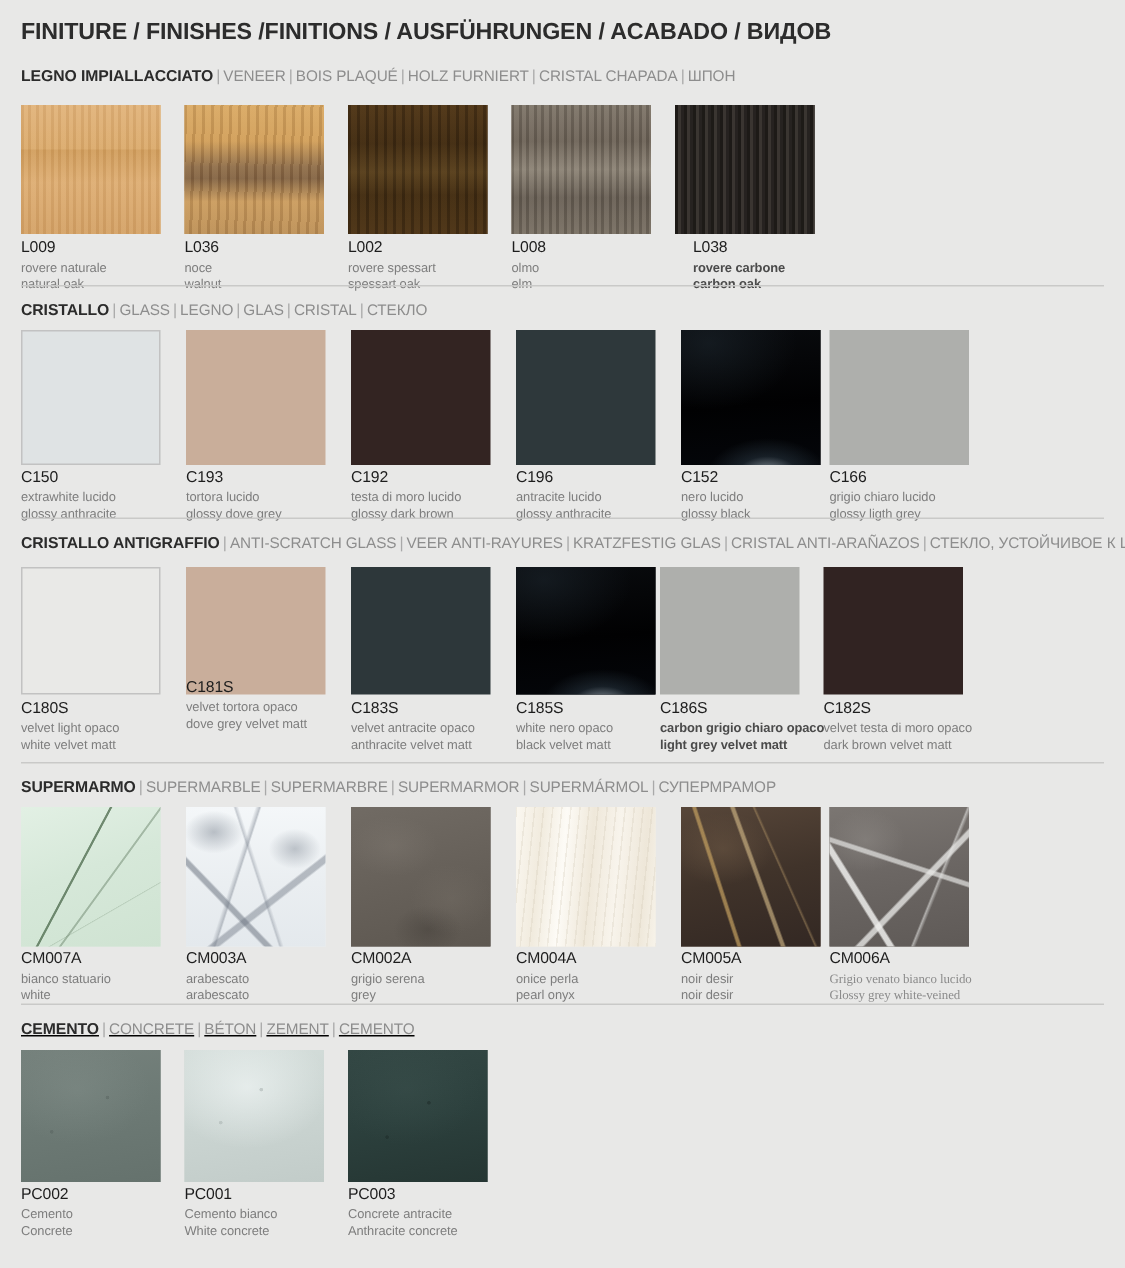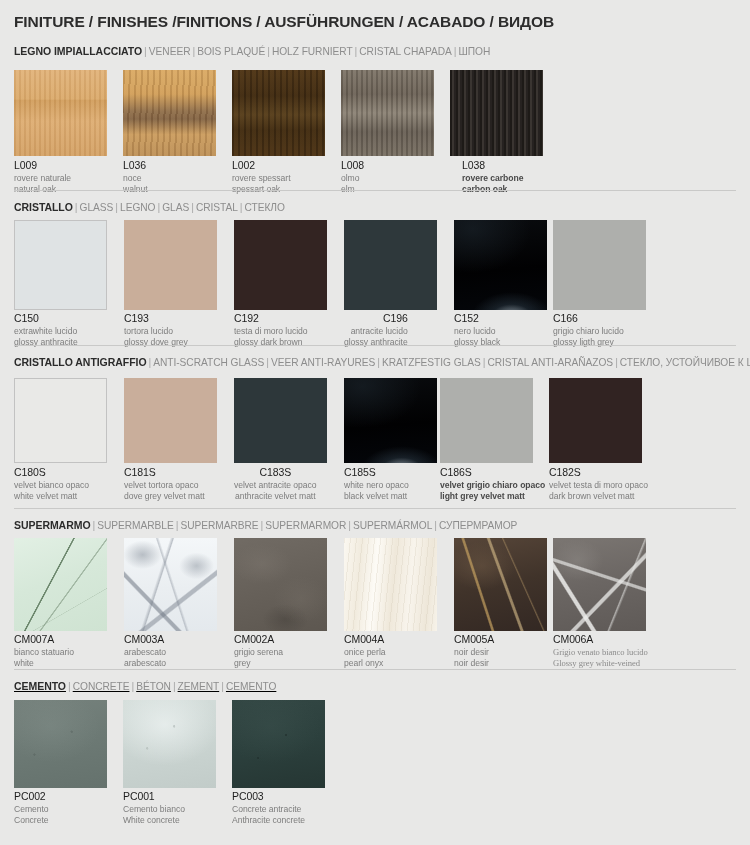--- a/index.html
+++ b/index.html
@@ -108,21 +108,21 @@
           <span class="desc">tortora lucido</span>
           <span class="desc">glossy dove grey</span>
         </div>
         <div class="swatch" style="left: 234px; top: 220px; width: 93px; height: 90px; position: absolute; background-color: rgb(51, 36, 34);"></div>
         <div class="lbl" style="left: 234px; top: 313px;">
           <span class="code">C192</span>
           <span class="desc">testa di moro lucido</span>
           <span class="desc">glossy dark brown</span>
         </div>
         <div class="swatch" style="left: 344px; top: 220px; width: 93px; height: 90px; position: absolute; background-color: rgb(46, 56, 59);"></div>
-        <div class="lbl" style="left: 344px; top: 313px; text-align: right;">
+        <div class="lbl" style="left: 344px; top: 313px;">
           <span class="code">C196</span>
           <span class="desc">antracite lucido</span>
           <span class="desc">glossy anthracite</span>
         </div>
         <div class="swatch" style="left: 454px; top: 220px; width: 93px; height: 90px; position: absolute; background-color: rgb(5, 6, 8); background-image: radial-gradient(70% 45% at 62% 108%, rgba(190, 205, 215, 0.8) 0%, rgba(60, 80, 95, 0.35) 32%, rgba(0, 0, 0, 0) 62%), radial-gradient(90% 70% at 20% 10%, rgba(30, 40, 48, 0.55) 0%, rgba(0, 0, 0, 0) 70%), linear-gradient(175deg, rgb(9, 11, 14) 0%, rgb(1, 1, 2) 55%, rgb(4, 6, 10) 100%);"></div>
         <div class="lbl" style="left: 454px; top: 313px;">
           <span class="code">C152</span>
           <span class="desc">nero lucido</span>
           <span class="desc">glossy black</span>
         </div>
@@ -132,45 +132,45 @@
           <span class="desc">grigio chiaro lucido</span>
           <span class="desc">glossy ligth grey</span>
         </div>
       </div>
       <div class="section">
         <div class="rule" style="top: 345px;"></div>
         <div class="sect-head" style="top: 353px;"><span class="it">CRISTALLO ANTIGRAFFIO</span><span class="sep">|</span><span class="tr">ANTI-SCRATCH GLASS</span><span class="sep">|</span><span class="tr">VEER ANTI-RAYURES</span><span class="sep">|</span><span class="tr">KRATZFESTIG GLAS</span><span class="sep">|</span><span class="tr">CRISTAL ANTI-ARAÑAZOS</span><span class="sep">|</span><span class="tr">СТЕКЛО, УСТОЙЧИВОЕ К ЦАРАПИНАI</span></div>
         <div class="swatch bordered" style="left: 14px; top: 378px; width: 93px; height: 85px; position: absolute; background-color: rgb(233, 233, 231);"></div>
         <div class="lbl" style="left: 14px; top: 467px;">
           <span class="code">C180S</span>
-          <span class="desc">velvet bianco opaco</span>
+          <span class="desc">velvet light opaco</span>
           <span class="desc">white velvet matt</span>
         </div>
         <div class="swatch" style="left: 124px; top: 378px; width: 93px; height: 85px; position: absolute; background-color: rgb(201, 174, 155);"></div>
-        <div class="lbl" style="left: 124px; top: 467px;">
+        <div class="lbl" style="left: 124px; top: 453px;">
           <span class="code">C181S</span>
           <span class="desc">velvet tortora opaco</span>
           <span class="desc">dove grey velvet matt</span>
         </div>
         <div class="swatch" style="left: 234px; top: 378px; width: 93px; height: 85px; position: absolute; background-color: rgb(45, 55, 58);"></div>
-        <div class="lbl" style="left: 234px; top: 467px; text-align: center;">
+        <div class="lbl" style="left: 234px; top: 467px;">
           <span class="code">C183S</span>
           <span class="desc">velvet antracite opaco</span>
           <span class="desc">anthracite velvet matt</span>
         </div>
         <div class="swatch" style="left: 344px; top: 378px; width: 93px; height: 85px; position: absolute; background-color: rgb(5, 7, 10); background-image: radial-gradient(70% 45% at 62% 108%, rgba(190, 205, 215, 0.8) 0%, rgba(60, 80, 95, 0.35) 32%, rgba(0, 0, 0, 0) 62%), radial-gradient(90% 70% at 20% 10%, rgba(30, 40, 48, 0.55) 0%, rgba(0, 0, 0, 0) 70%), linear-gradient(175deg, rgb(9, 11, 14) 0%, rgb(1, 1, 2) 55%, rgb(4, 6, 10) 100%);"></div>
         <div class="lbl" style="left: 344px; top: 467px;">
           <span class="code">C185S</span>
           <span class="desc">white nero opaco</span>
           <span class="desc">black velvet matt</span>
         </div>
         <div class="swatch" style="left: 440px; top: 378px; width: 93px; height: 85px; position: absolute; background-color: rgb(174, 175, 172);"></div>
         <div class="lbl boldish" style="left: 440px; top: 467px;">
           <span class="code">C186S</span>
-          <span class="desc">velvet grigio chiaro opaco</span>
+          <span class="desc">carbon grigio chiaro opaco</span>
           <span class="desc">light grey velvet matt</span>
         </div>
         <div class="swatch" style="left: 549px; top: 378px; width: 93px; height: 85px; position: absolute; background-color: rgb(49, 35, 34);"></div>
         <div class="lbl" style="left: 549px; top: 467px;">
           <span class="code">C182S</span>
           <span class="desc">velvet testa di moro opaco</span>
           <span class="desc">dark brown velvet matt</span>
         </div>
       </div>
       <div class="section">

